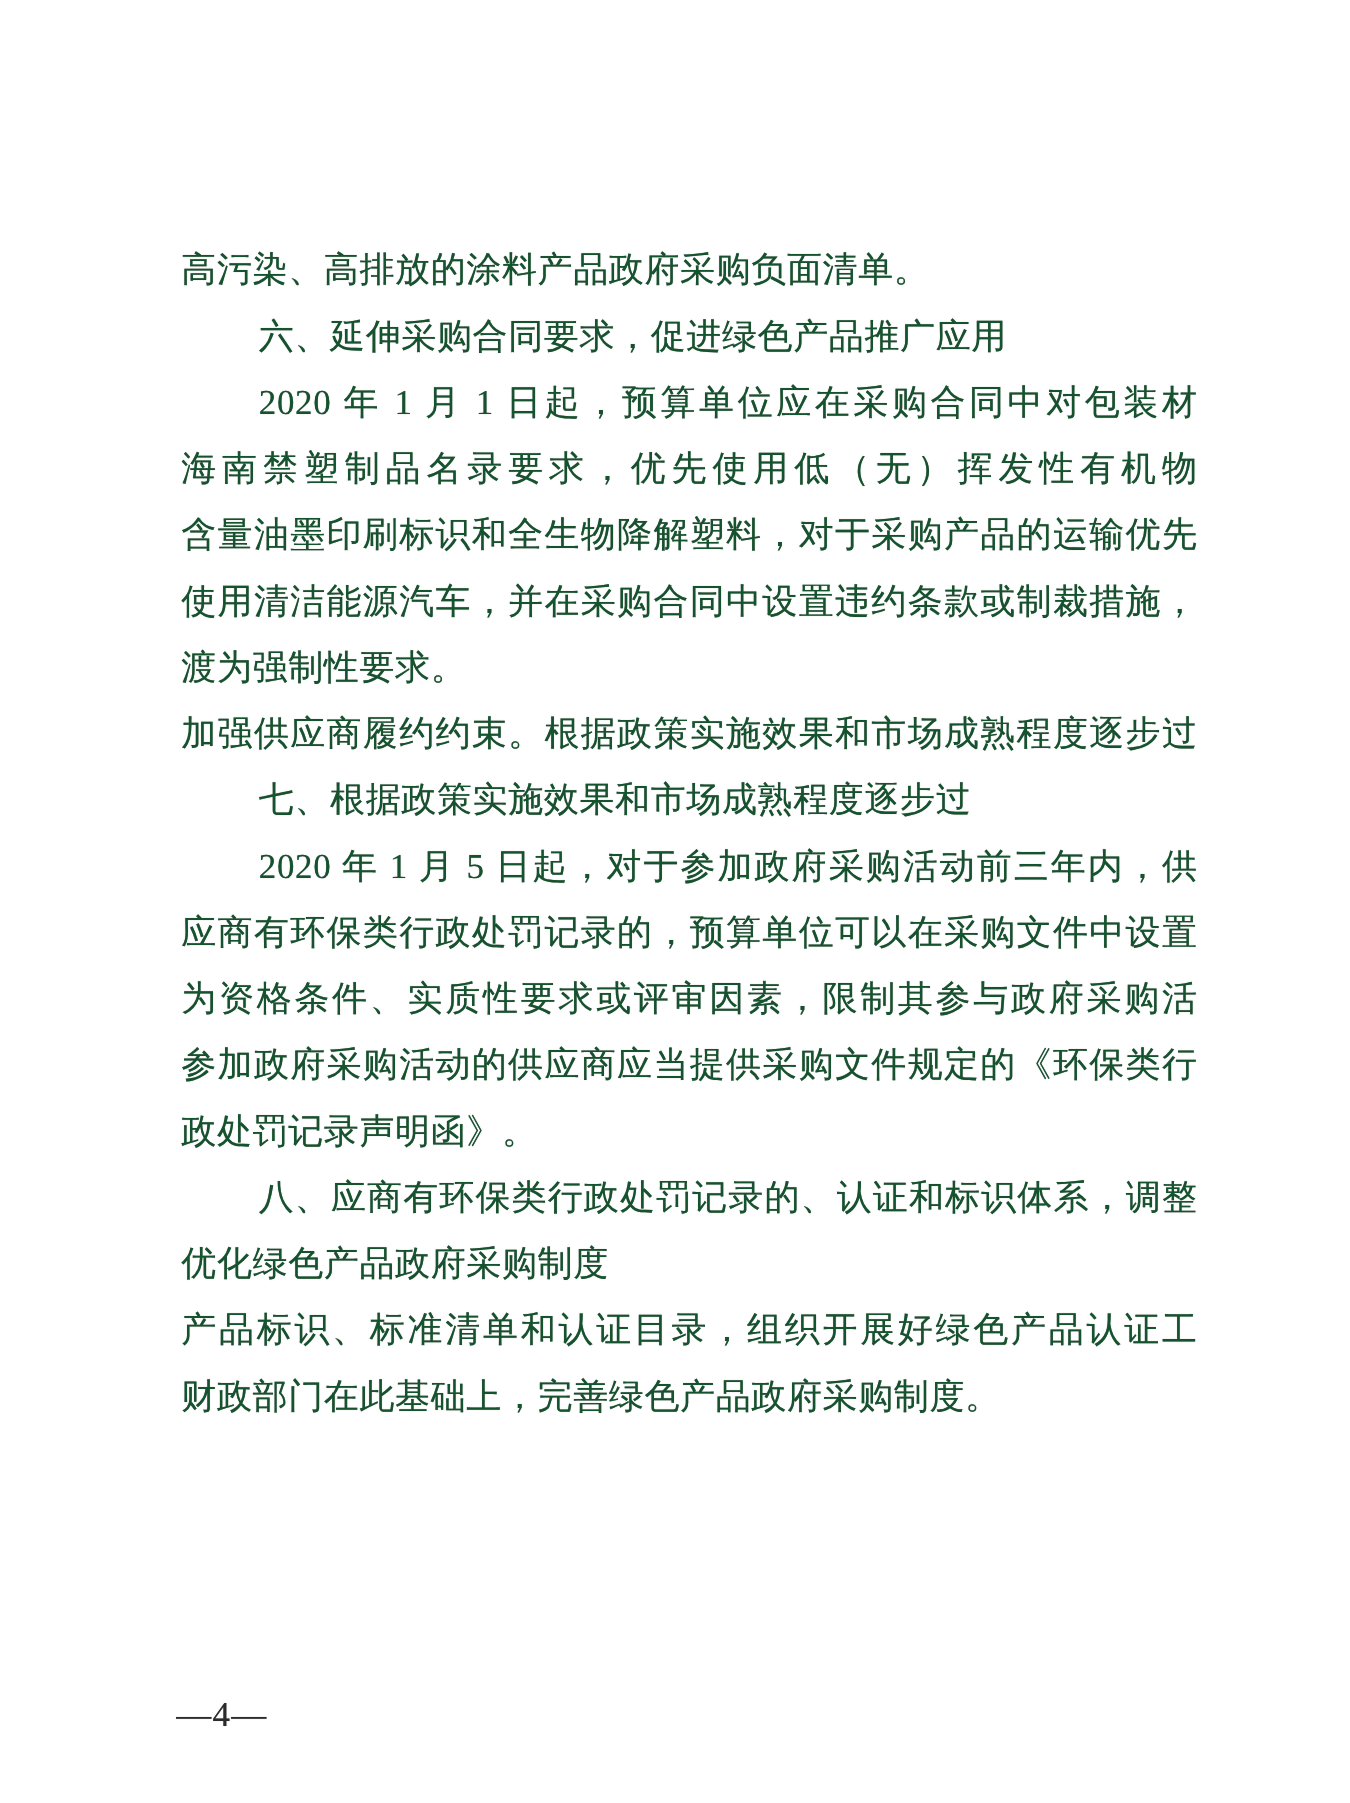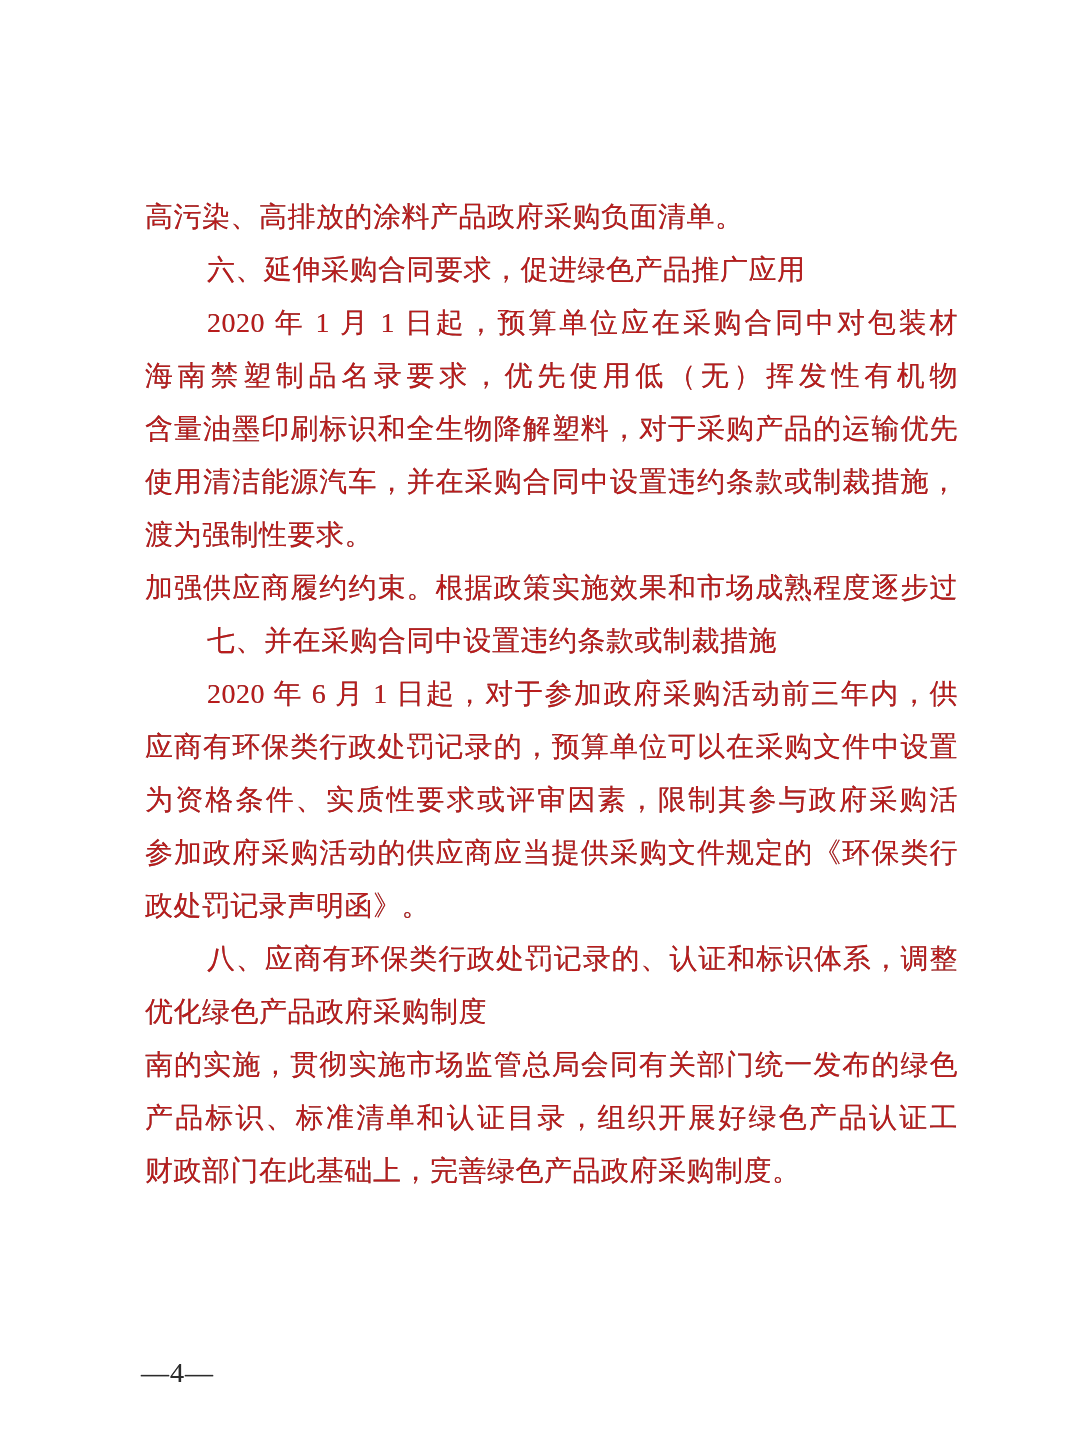--- a/index.html
+++ b/index.html
@@ -17,21 +17,21 @@
   .page {
     position: absolute;
     inset: 0;
     background: #ffffff;
   }
   .text-block {
     position: absolute;
     left: 145px;
     top: 190px;
     width: 813px;
-    color: #b91c1c;
+    color: #14532d;
   }
   .line {
     font-size: 28px;
     line-height: 53px;
     height: 53px;
     letter-spacing: 0.5px;
     white-space: nowrap;
     text-shadow: 0 0 0.6px rgba(45,45,45,0.65);
   }
   .line.fill {
@@ -60,26 +60,25 @@
 <div class="page">
   <div class="text-block" id="text-block">
       <div class="line">高污染、高排放的涂料产品政府采购负面清单。</div>
       <div class="line indent">六、延伸采购合同要求，促进绿色产品推广应用</div>
       <div class="line indent fill">2020 年 1 月 1 日起，预算单位应在采购合同中对包装材料、</div>
       <div class="line fill">海南禁塑制品名录要求，优先使用低（无）挥发性有机物（VOCs）</div>
       <div class="line fill">含量油墨印刷标识和全生物降解塑料，对于采购产品的运输优先</div>
       <div class="line fill">使用清洁能源汽车，并在采购合同中设置违约条款或制裁措施，</div>
       <div class="line">渡为强制性要求。</div>
       <div class="line fill">加强供应商履约约束。根据政策实施效果和市场成熟程度逐步过</div>
-      <div class="line indent">七、并在采购合同中设置违约条款或制裁措施</div>
-      <div class="line indent fill">2020 年 6 月 1 日起，对于参加政府采购活动前三年内，供</div>
+      <div class="line indent">七、根据政策实施效果和市场成熟程度逐步过</div>
+      <div class="line indent fill">2020 年 1 月 5 日起，对于参加政府采购活动前三年内，供</div>
       <div class="line fill">应商有环保类行政处罚记录的，预算单位可以在采购文件中设置</div>
       <div class="line fill">为资格条件、实质性要求或评审因素，限制其参与政府采购活动。</div>
       <div class="line fill">参加政府采购活动的供应商应当提供采购文件规定的《环保类行</div>
       <div class="line">政处罚记录声明函》。</div>
       <div class="line indent fill">八、应商有环保类行政处罚记录的、认证和标识体系，调整</div>
       <div class="line">优化绿色产品政府采购制度</div>
-      <div class="line fill">南的实施，贯彻实施市场监管总局会同有关部门统一发布的绿色</div>
       <div class="line fill">产品标识、标准清单和认证目录，组织开展好绿色产品认证工作。</div>
       <div class="line">财政部门在此基础上，完善绿色产品政府采购制度。</div>
     </div>
   <div class="page-number">—4—</div>
 </div>
 
 </body></html>

